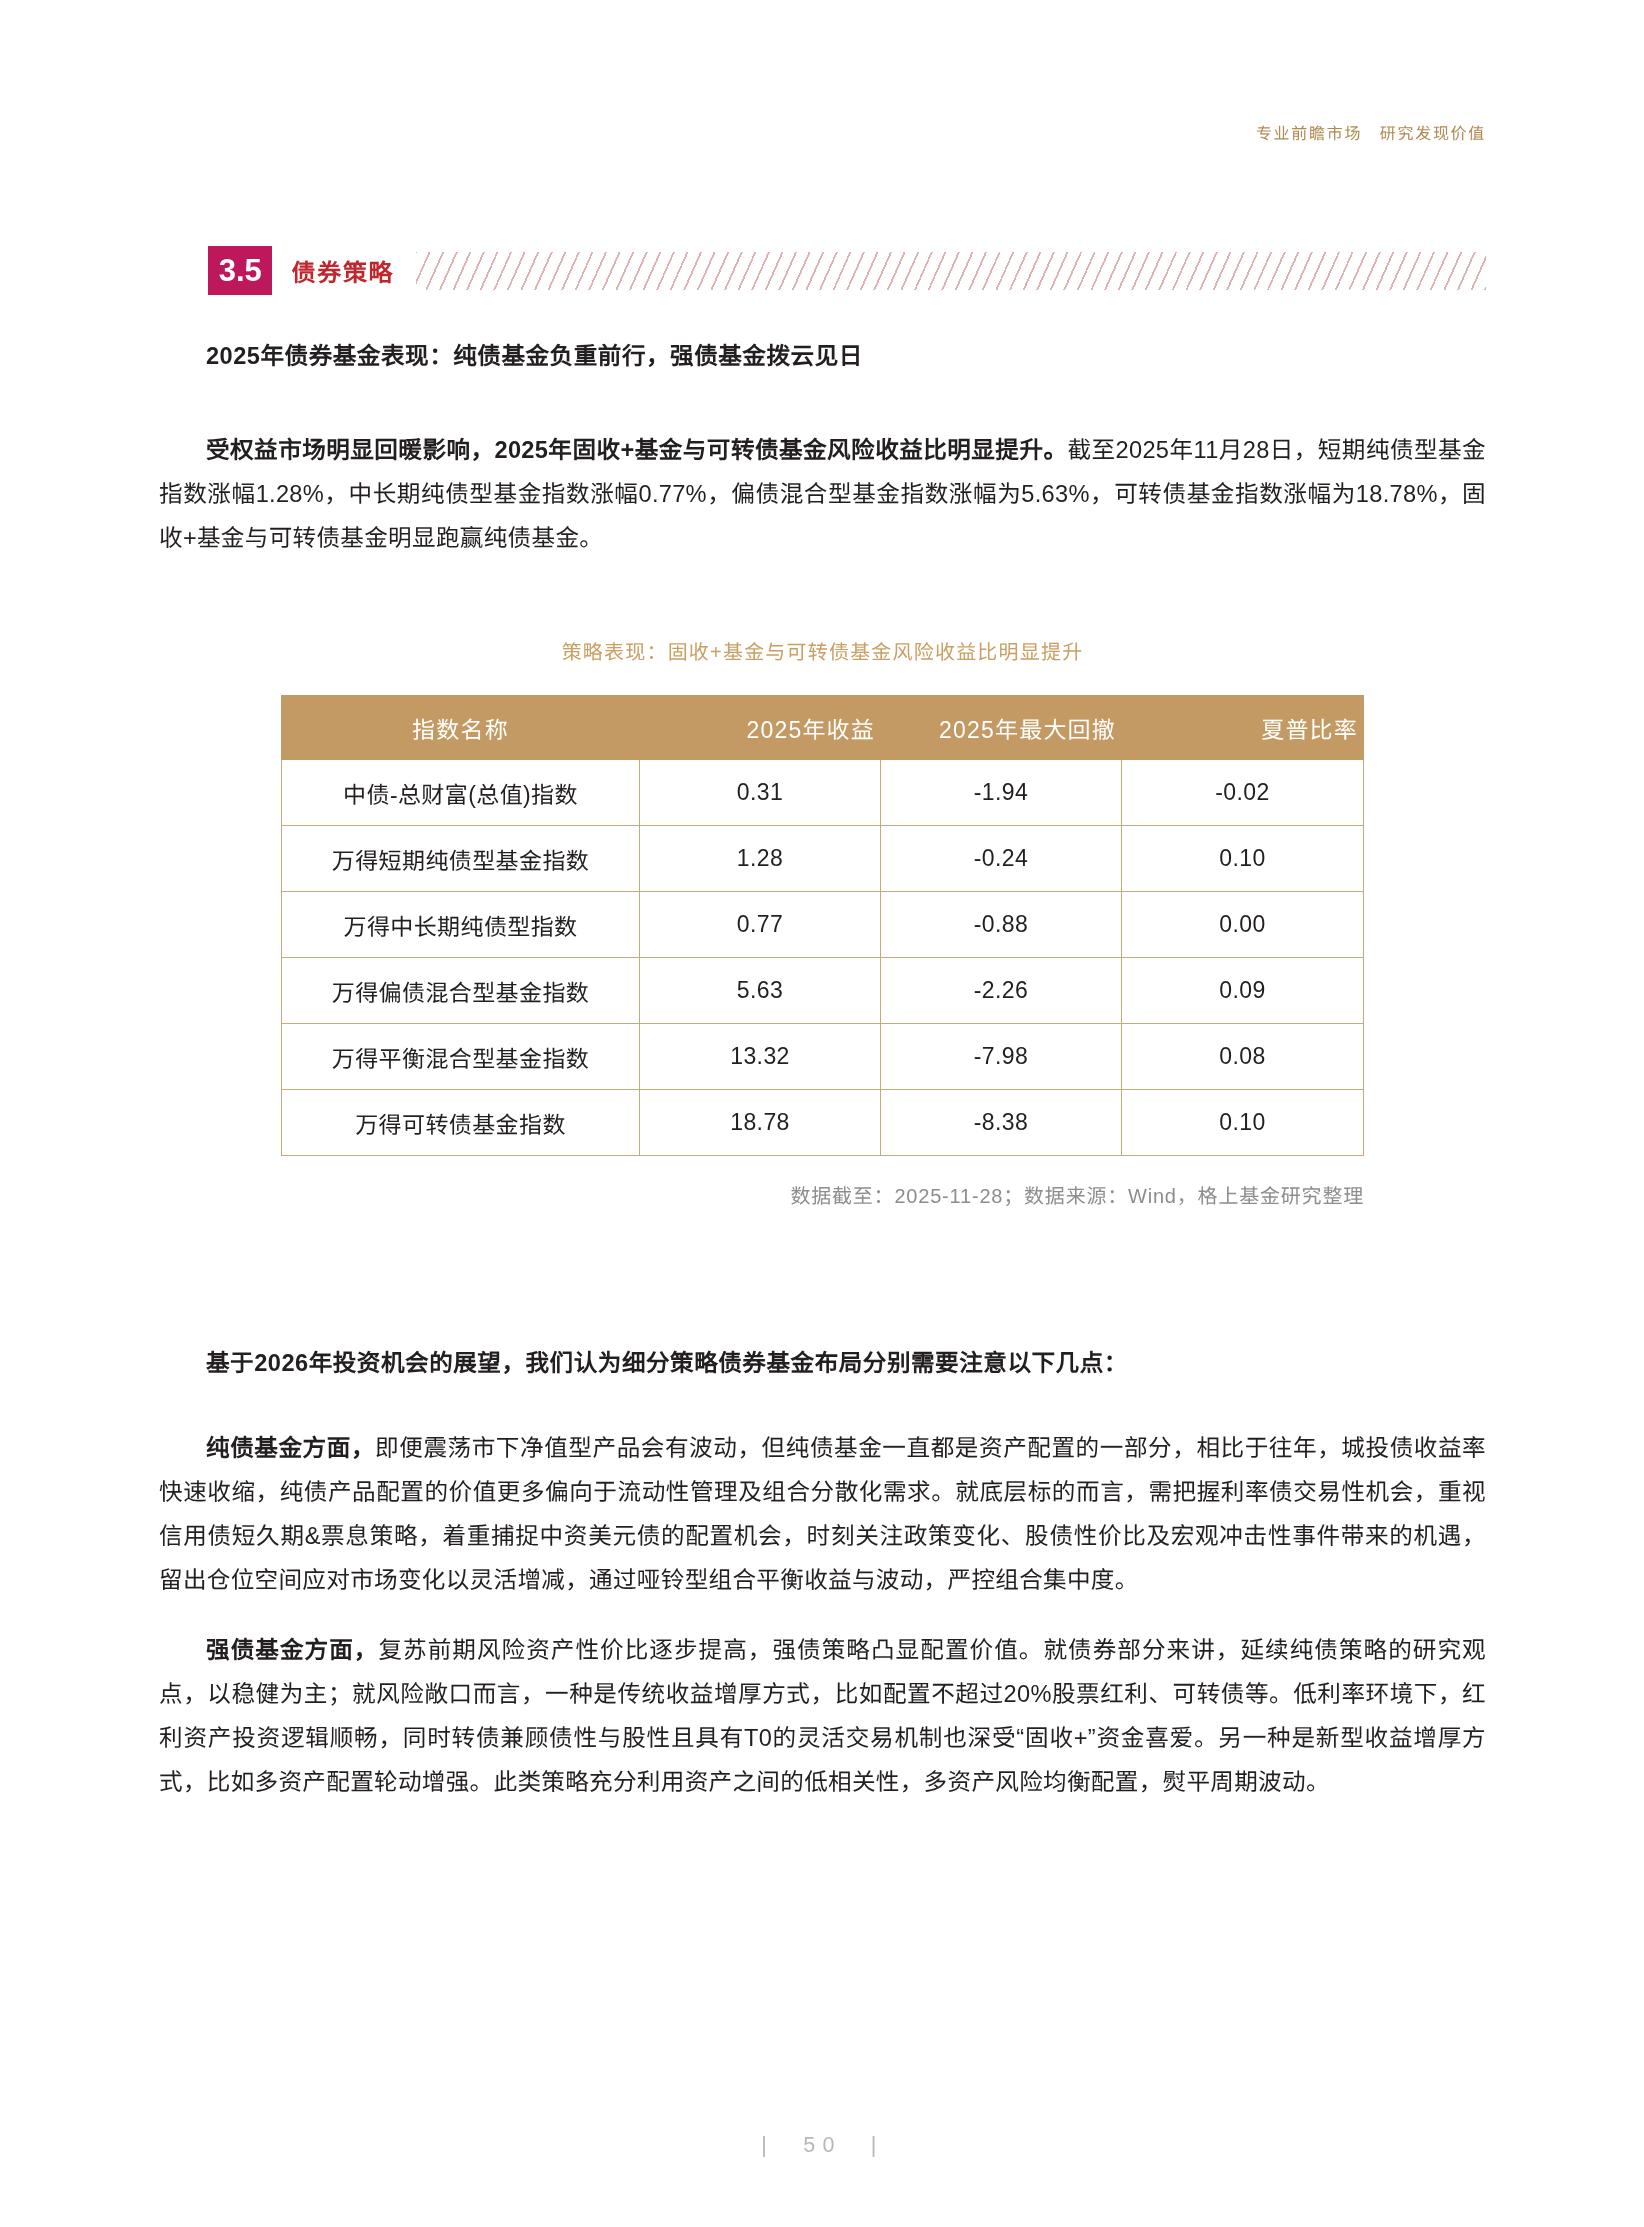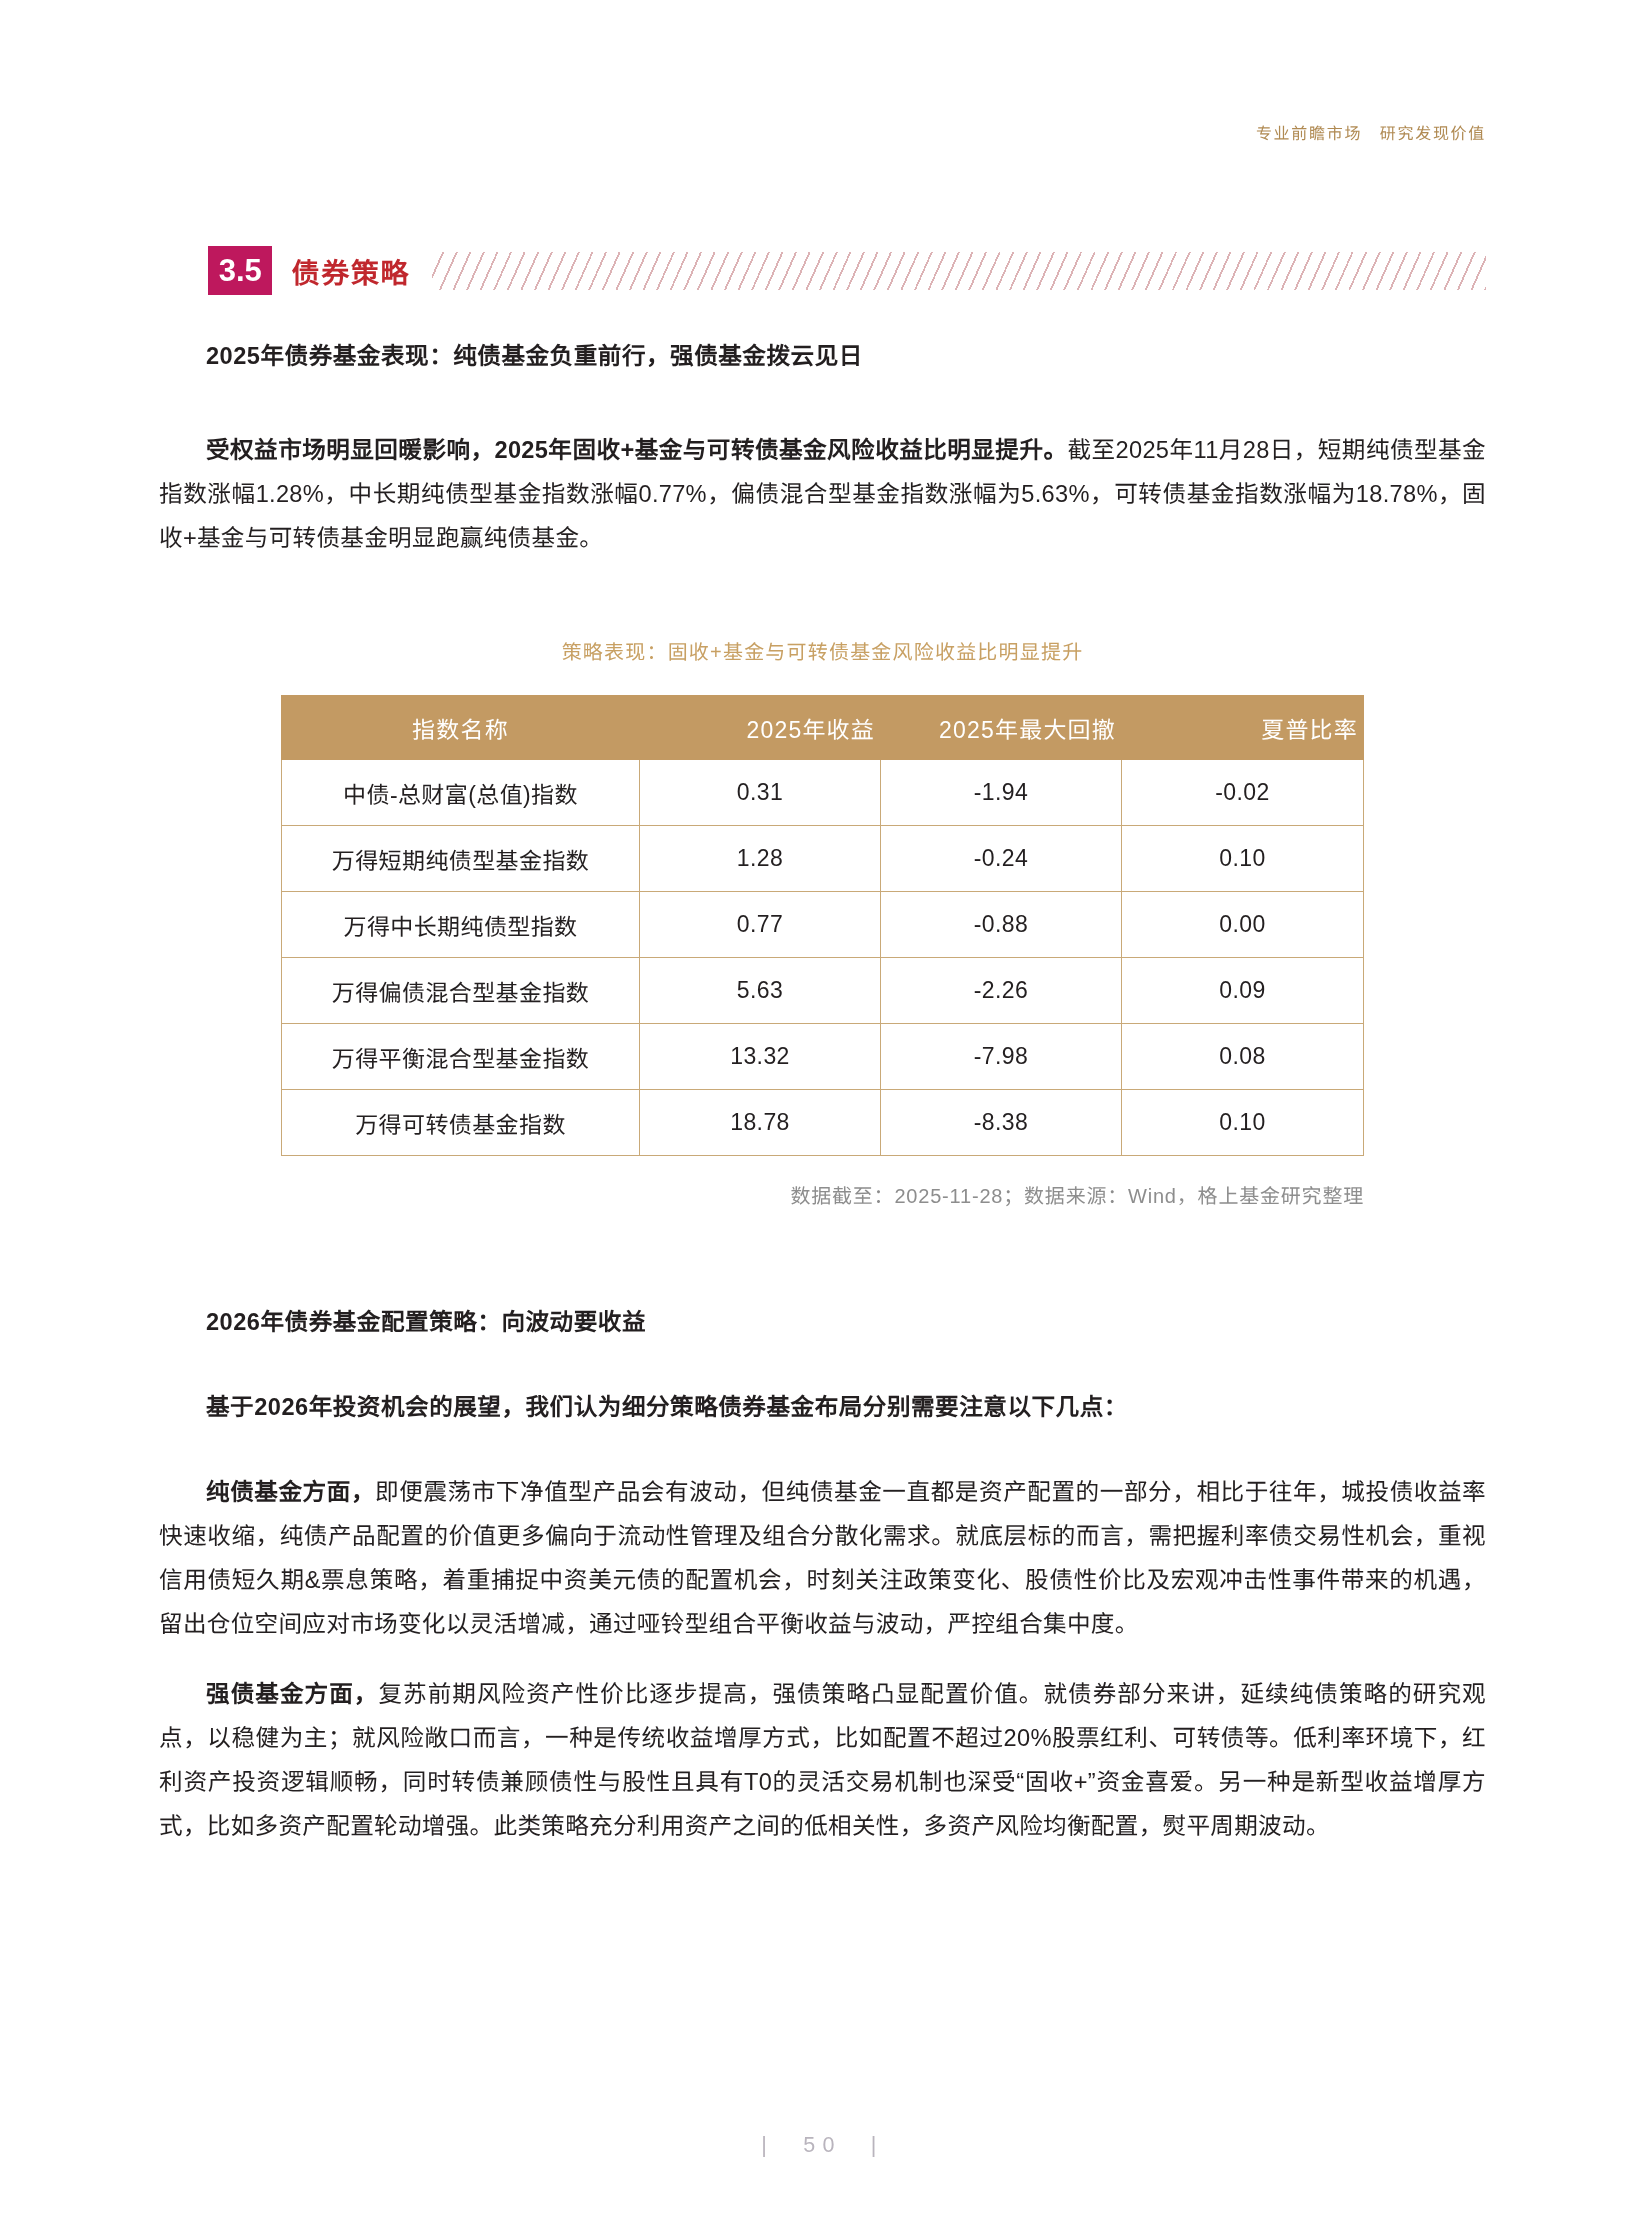--- a/index.html
+++ b/index.html
@@ -49,21 +49,21 @@
     color: #ffffff;
     font-size: 31px;
     font-weight: bold;
     line-height: 1;
     padding: 8.3px 10.7px 9px 10.7px;
     letter-spacing: 0px;
     flex: 0 0 auto;
   }
   .sec-title {
     color: #c0272d;
-    font-size: 28px;
+    font-size: 24px;
     font-weight: bold;
     letter-spacing: 1.7px;
     margin-left: 19px;
     flex: 0 0 auto;
     white-space: nowrap;
   }
   .sec-deco {
     flex: 1 1 auto;
     height: 38px;
     margin-left: 21.5px;
@@ -247,21 +247,20 @@
           <td>18.78</td>
           <td>-8.38</td>
           <td>0.10</td>
         </tr>
       </tbody>
     </table>
     <div class="src-note">数据截至：2025-11-28；数据来源：Wind，格上基金研究整理</div>
   </div>
 
   <div class="content2">
-    <p class="indent head-para">2026年债券基金配置策略：向波动要收益</p>
     <div class="sp-50"></div>
     <p class="indent head-para">基于2026年投资机会的展望，我们认为细分策略债券基金布局分别需要注意以下几点：</p>
     <div class="sp-50"></div>
     <p class="indent"><b class="lead">纯债基金方面，</b><span>即便震荡市下净值型产品会有波动，但纯债基金一直都是资产配置的一部分，相比于往年，城投债收益率快速收缩，纯债产品配置的价值更多偏向于流动性管理及组合分散化需求。就底层标的而言，需把握利率债交易性机会，重视信用债短久期&amp;票息策略，着重捕捉中资美元债的配置机会，时刻关注政策变化、股债性价比及宏观冲击性事件带来的机遇，留出仓位空间应对市场变化以灵活增减，通过哑铃型组合平衡收益与波动，严控组合集中度。</span></p>
     <div class="sp-32"></div>
     <p class="indent"><b class="lead">强债基金方面，</b><span>复苏前期风险资产性价比逐步提高，强债策略凸显配置价值。就债券部分来讲，延续纯债策略的研究观点，以稳健为主；就风险敞口而言，一种是传统收益增厚方式，比如配置不超过20%股票红利、可转债等。低利率环境下，红利资产投资逻辑顺畅，同时转债兼顾债性与股性且具有T0的灵活交易机制也深受“固收+”资金喜爱。另一种是新型收益增厚方式，比如多资产配置轮动增强。此类策略充分利用资产之间的低相关性，多资产风险均衡配置，熨平周期波动。</span></p>
   </div>
 
   <div class="footer">|　50　|</div>
 

